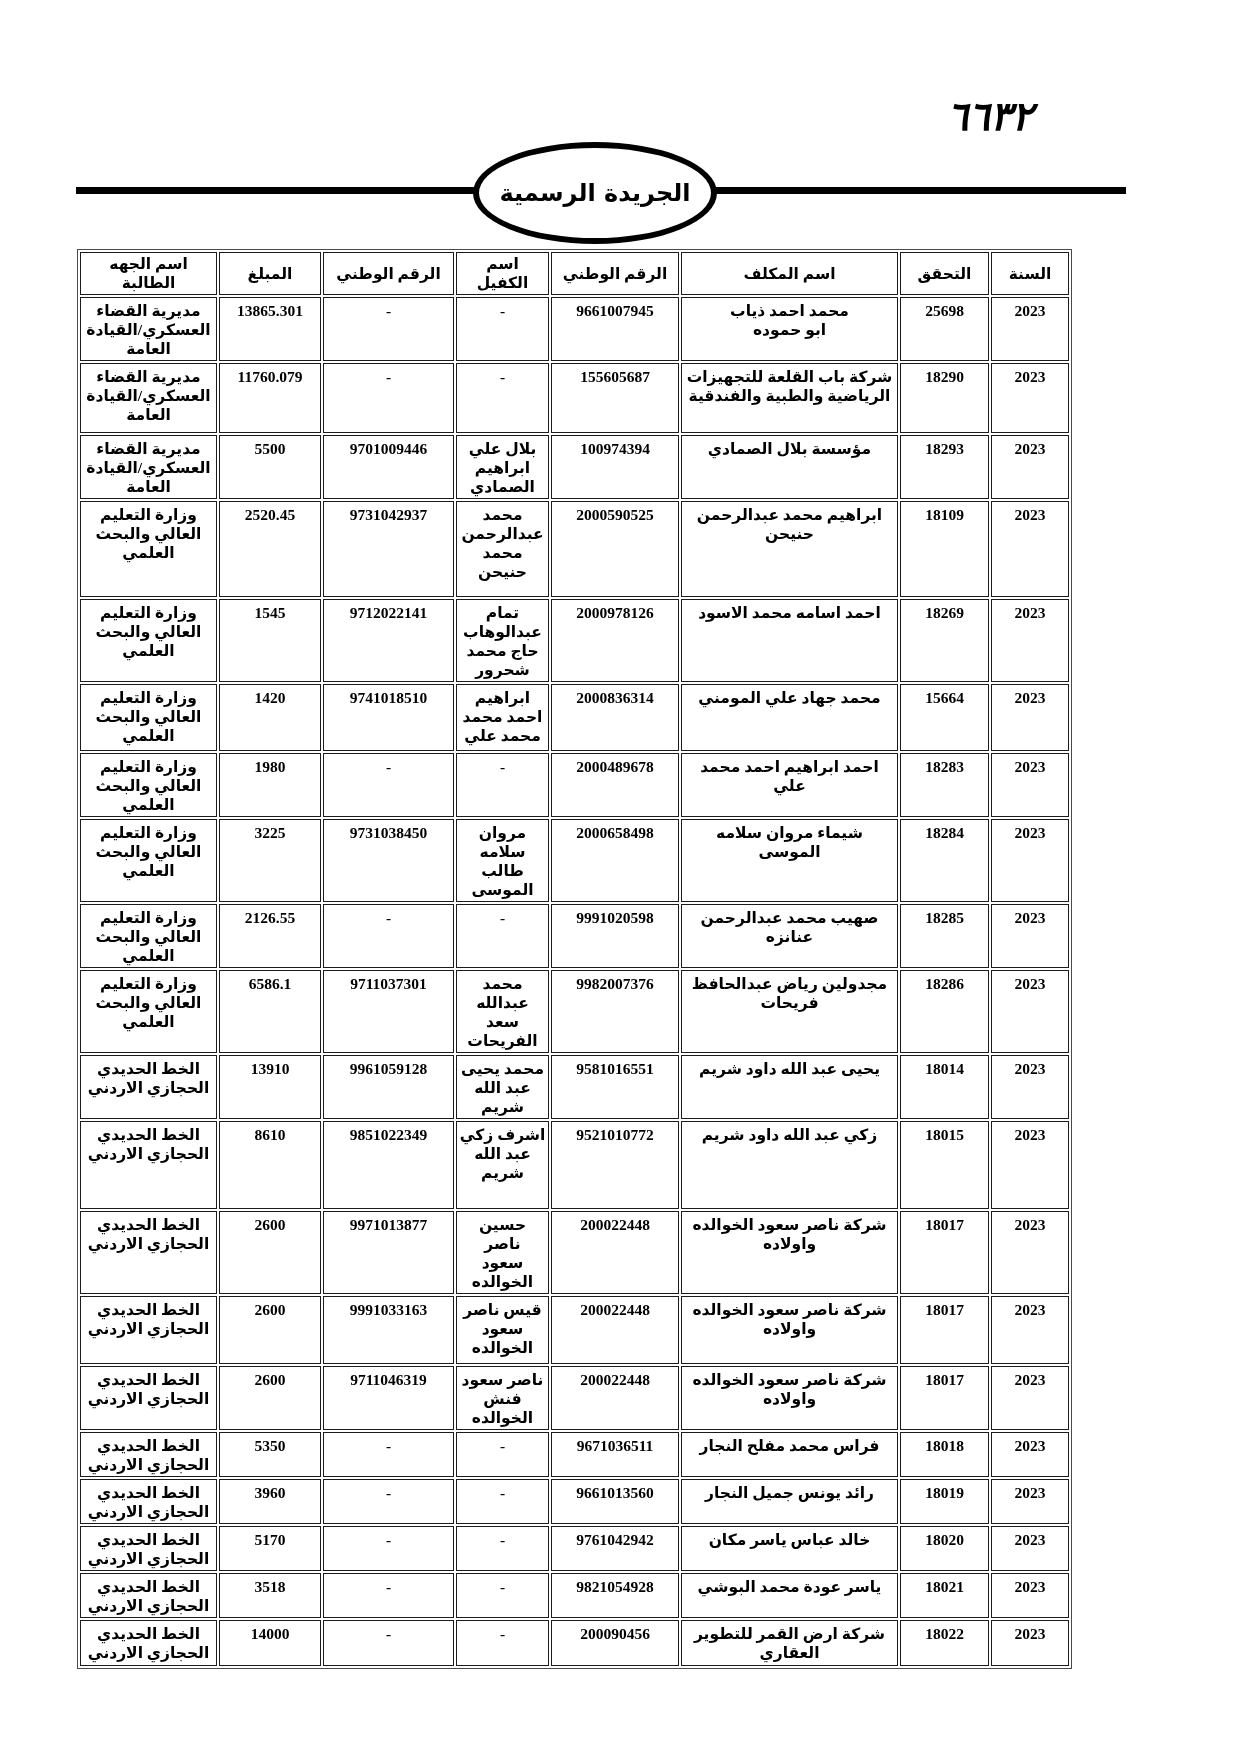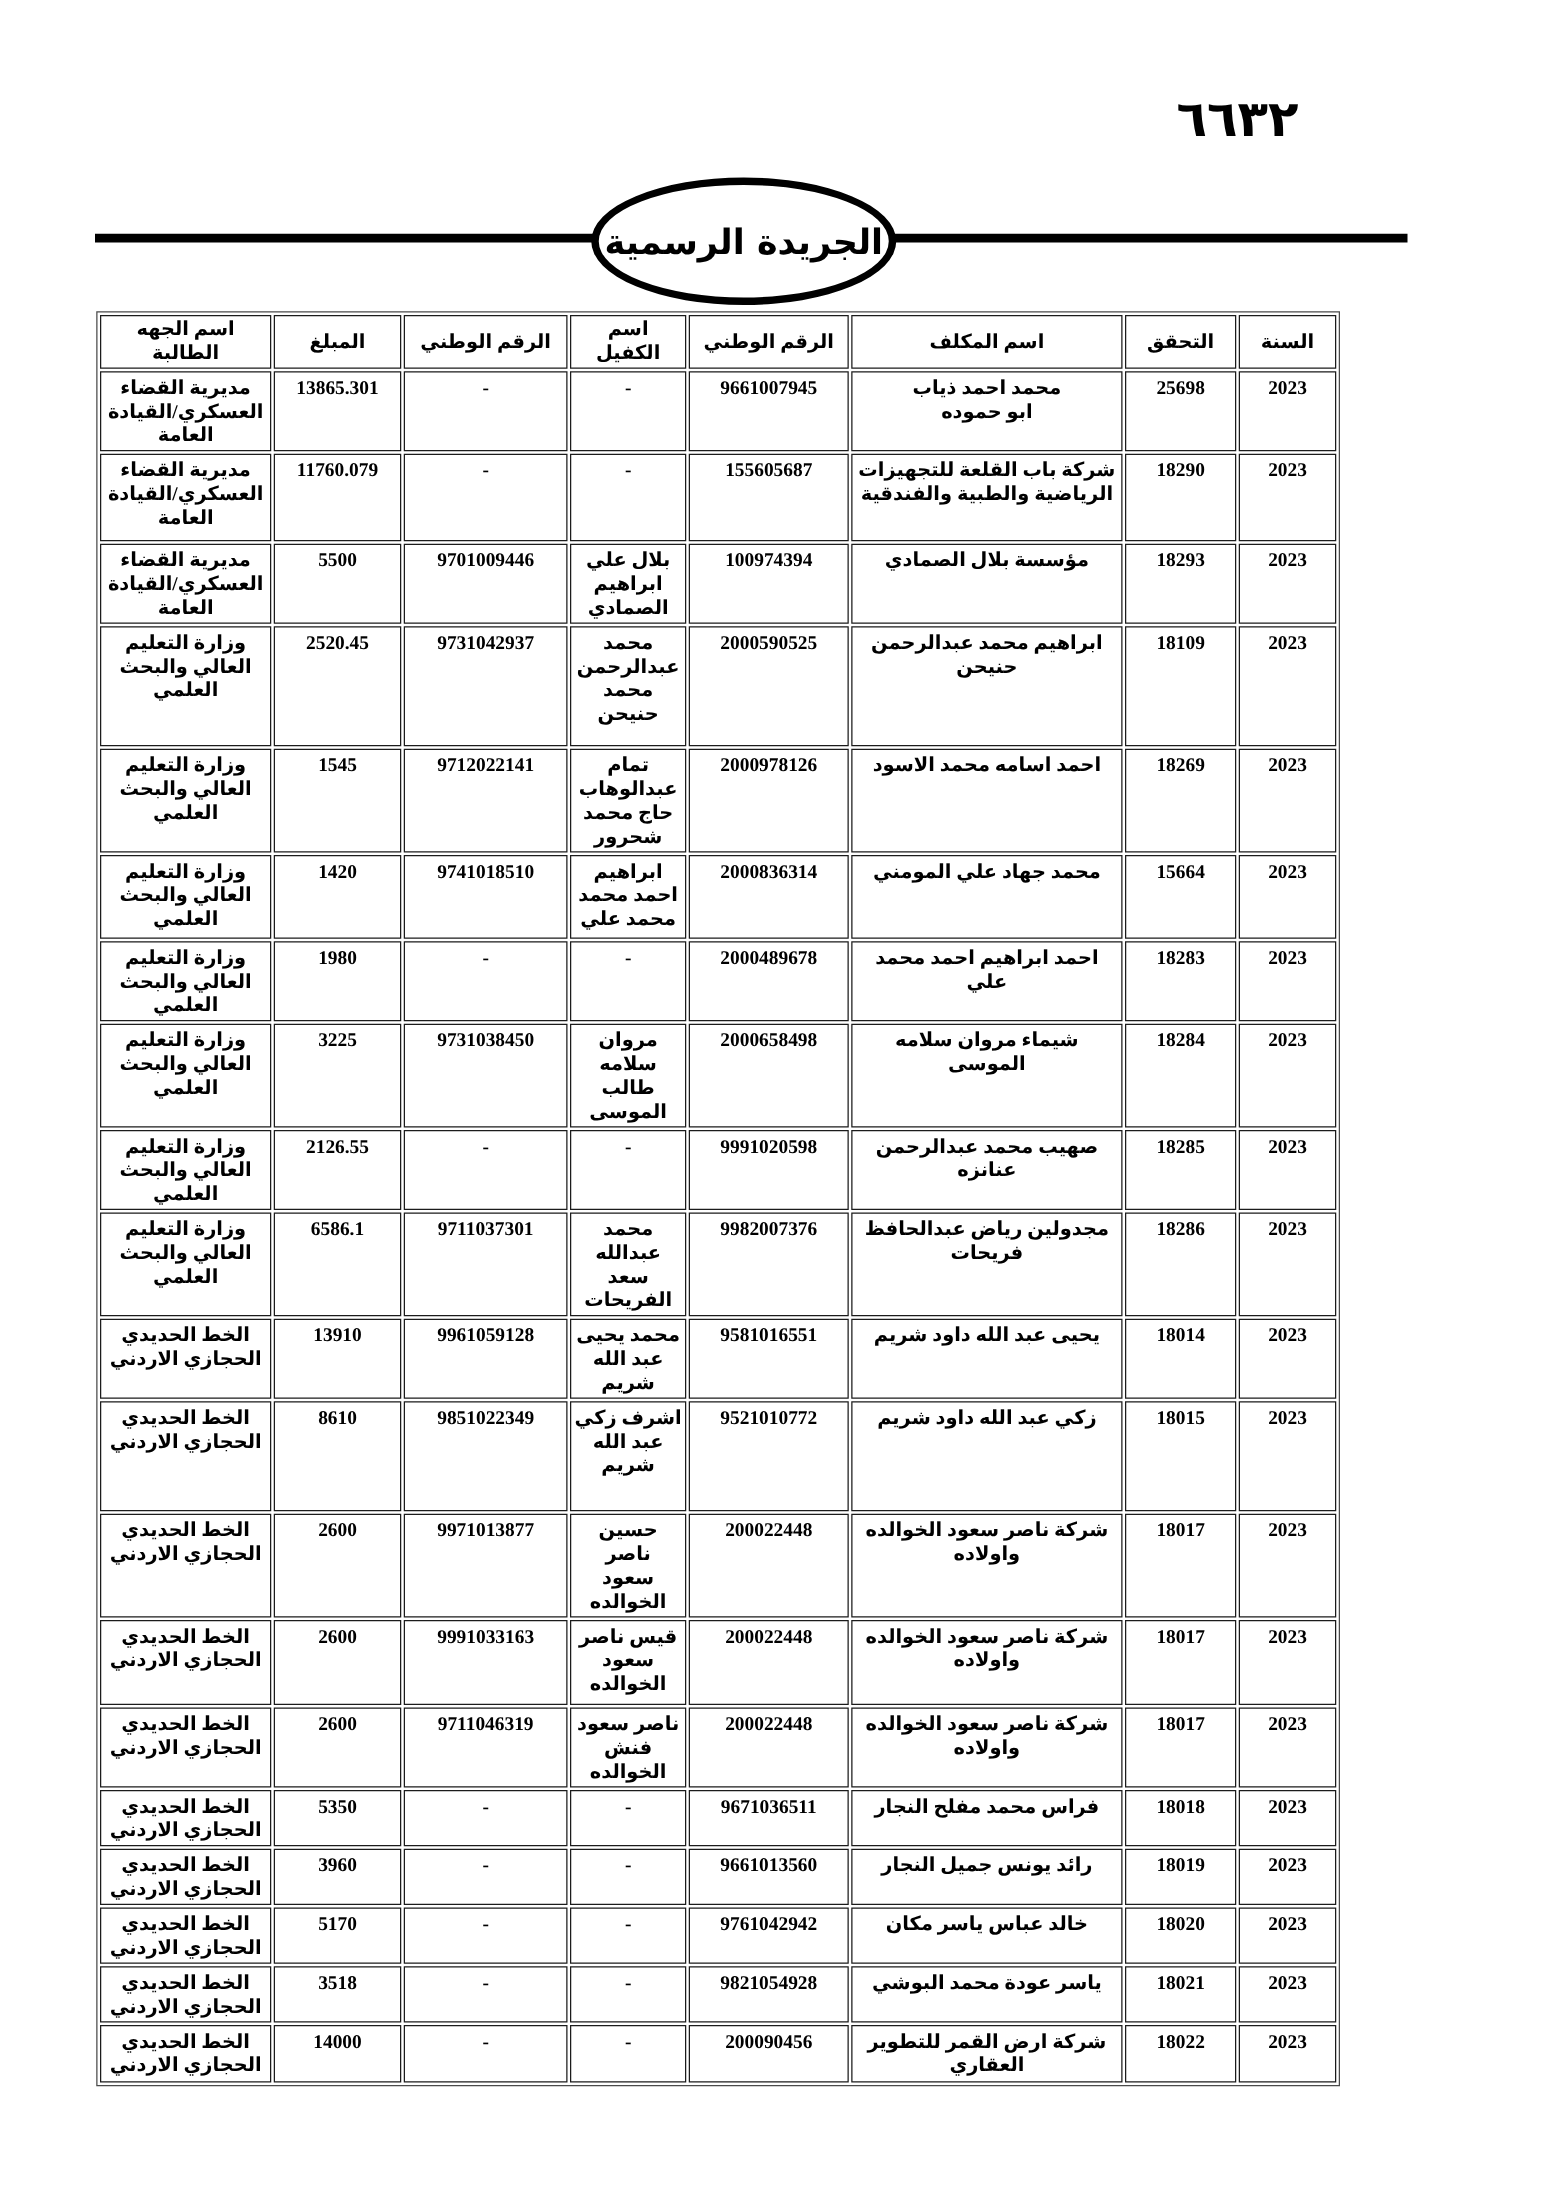--- a/index.html
+++ b/index.html
@@ -2,35 +2,35 @@
 <html lang="ar"><head>
 <meta charset="utf-8">
 <style>
   html,body{margin:0;padding:0;}
   body{
     width:1241px;height:1755px;position:relative;background:#ffffff;
     font-family:"Liberation Serif","DejaVu Sans",serif;color:#000;
   }
   
   .page-number{
-    position:absolute;left:930px;top:72px;width:120px;
+    position:absolute;left:930px;top:92px;width:120px;
     font-family:"DejaVu Sans",sans-serif;font-weight:bold;
-    font-size:40px;line-height:48px;letter-spacing:5px;text-align:center;
+    font-size:40px;line-height:48px;letter-spacing:5px;text-align:center;font-style:italic;
   }
   
   .banner-line{
     position:absolute;left:76px;top:187px;width:1050px;height:7px;background:#000;
   }
   .banner-ellipse{
     position:absolute;left:473px;top:142px;width:244px;height:102px;
     background:#fff;border:6px solid #000;border-radius:50%;
     box-sizing:border-box;display:flex;align-items:center;justify-content:center;
   }
   .banner-title{
-    font-family:"DejaVu Sans",sans-serif;font-weight:bold;font-size:28px;direction:rtl;
+    font-family:"DejaVu Sans",sans-serif;font-weight:bold;font-size:24px;direction:rtl;
   }
   
   table.records{
     position:absolute;left:77px;top:249px;width:993px;
     table-layout:fixed;border-collapse:separate;border-spacing:2px;
     background:#fff;border:1px solid #4a4a4a;
   }
   table.records th,table.records td{
     border:1px solid #1b1b1b;box-sizing:border-box;
     font-family:"Liberation Serif","DejaVu Sans",serif;font-weight:bold;

